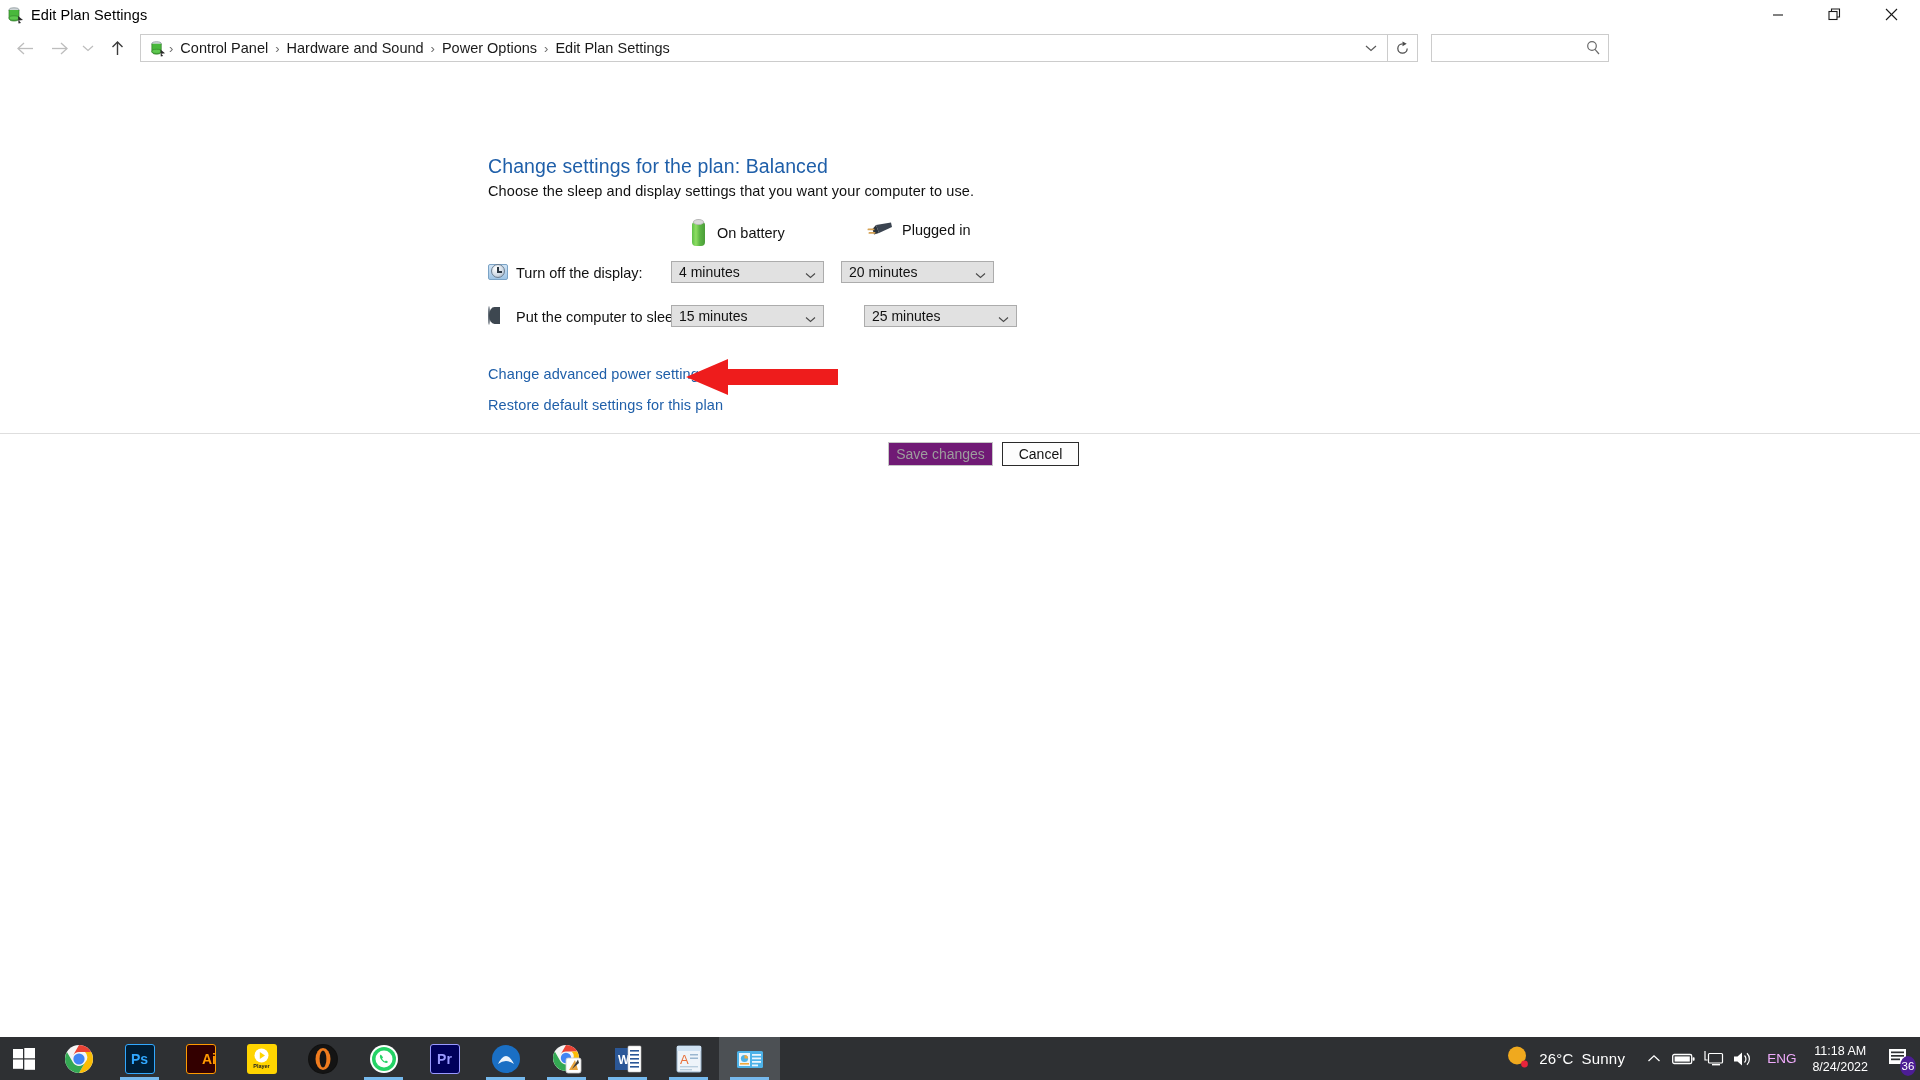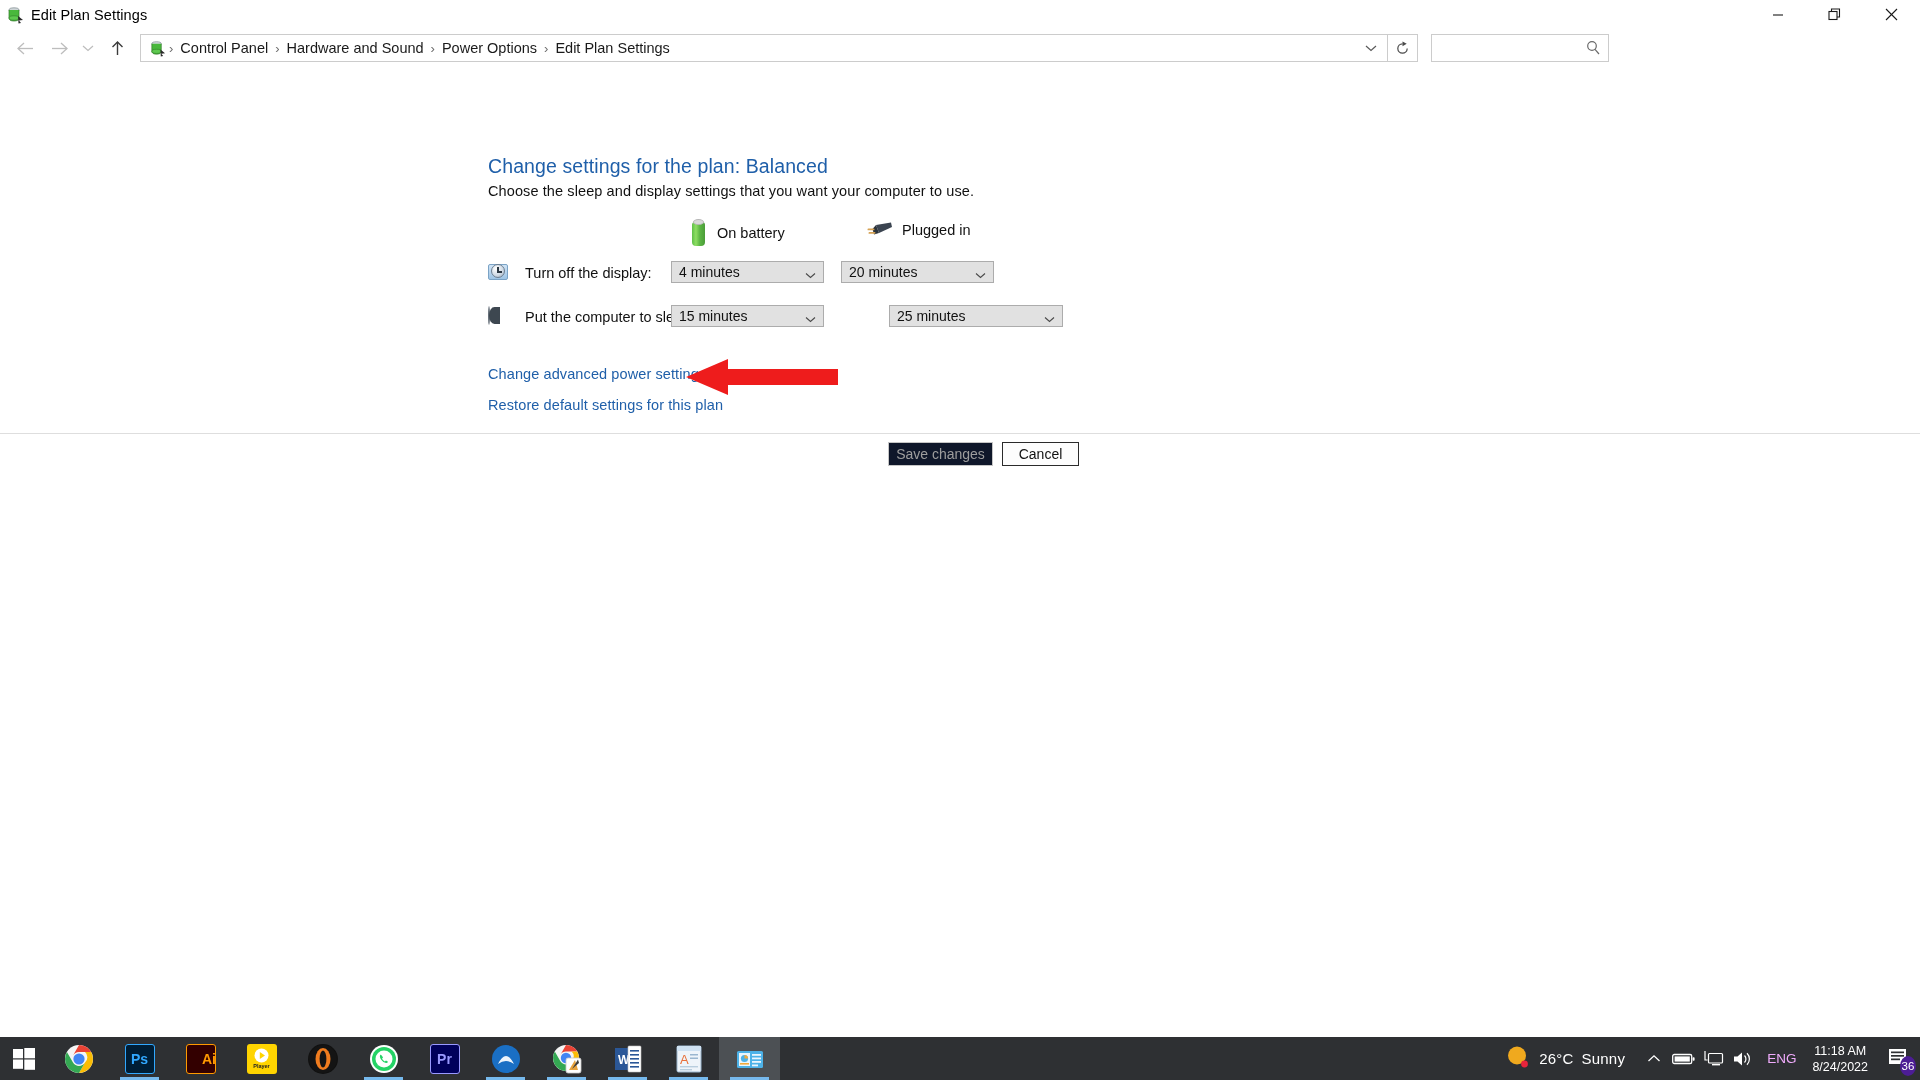--- a/index.html
+++ b/index.html
@@ -79,21 +79,21 @@
   }
 
   .col-headers { position: absolute; top: 152px; left: 488px; width: 520px; height: 26px; }
   .colhead { position: absolute; display: flex; align-items: center; }
   .colhead .lbl { font-size: 14.5px; color: #111; margin-left: 9px; }
   .colhead.battery { left: 203px; top: 0px; }
   .colhead.plugged { left: 379px; top: 2px; }
 
   .setting-row { position: absolute; display: flex; align-items: center; }
   .row-icon { width: 20px; height: 20px; position: relative; flex: none; }
-  .row-label { font-size: 14.5px; color: #111; margin-left: 17px; white-space: nowrap; }
+  .row-label { font-size: 14.5px; color: #111; margin-left: 8px; white-space: nowrap; }
 
   .combo {
     position: absolute; height: 22px; border: 1px solid #acacac;
     background: #e1e1e1; display: flex; align-items: center;
     font-size: 14px; color: #111;
   }
   .combo .val { padding-left: 7px; }
   .combo .cv { position: absolute; right: 7px; top: 4px; }
 
   .link {
@@ -106,21 +106,21 @@
   
   .footer {
     position: absolute; top: 366px; left: 0; width: 1920px; height: 42px;
     border-top: 1px solid #dedede; background: #fff;
   }
   .btn {
     position: absolute; height: 24px; border: 1px solid #adadad;
     font-size: 14px; display: flex; align-items: center; justify-content: center;
     background: #e1e1e1; color: #111;
   }
-  .btn.disabled { color: #9d9d9d; background: #0f172a; border-color: #c6c6c6; text-align: right; }
+  .btn.disabled { color: #9d9d9d; background: #701a75; border-color: #c6c6c6; text-align: right; }
   .btn.normal { background: #fdfdfd; border-color: #2b2b2b; }
 
   
   .taskbar {
     position: absolute; left: 0; top: 1037px; width: 1920px; height: 43px;
     background: #2e3033; display: flex; align-items: flex-end;
   }
   .tb-start {
     width: 48px; height: 43px; display: flex; align-items: center; justify-content: center;
   }
@@ -346,21 +346,21 @@
     <span class="row-label">Put the computer to sleep:</span>
   </div>
   <div class="combo" style="left:671px; top:238px; width:153px;">
     <span class="val">15 minutes</span>
     <span class="cv">
       <svg width="11" height="7" viewBox="0 0 11 7">
           <polyline points="1,1.5 5.5,5.5 10,1.5" fill="none" stroke="#4a4a4a" stroke-width="1.1"></polyline>
         </svg>
     </span>
   </div>
-  <div class="combo" style="left:889px; top:238px; width:174px;">
+  <div class="combo" style="left:864px; top:238px; width:153px;">
     <span class="val">25 minutes</span>
     <span class="cv">
       <svg width="11" height="7" viewBox="0 0 11 7">
           <polyline points="1,1.5 5.5,5.5 10,1.5" fill="none" stroke="#4a4a4a" stroke-width="1.1"></polyline>
         </svg>
     </span>
   </div>
 
   <div class="link" style="left:488px; top:299px;">Change advanced power settings</div>
   <div class="link" style="left:488px; top:330px;">Restore default settings for this plan</div>

